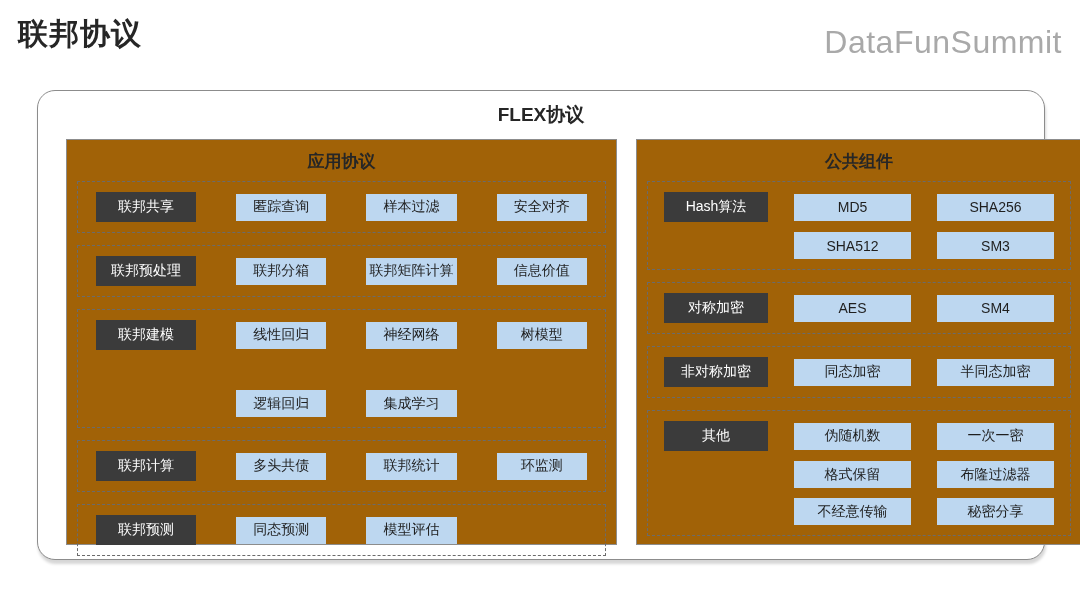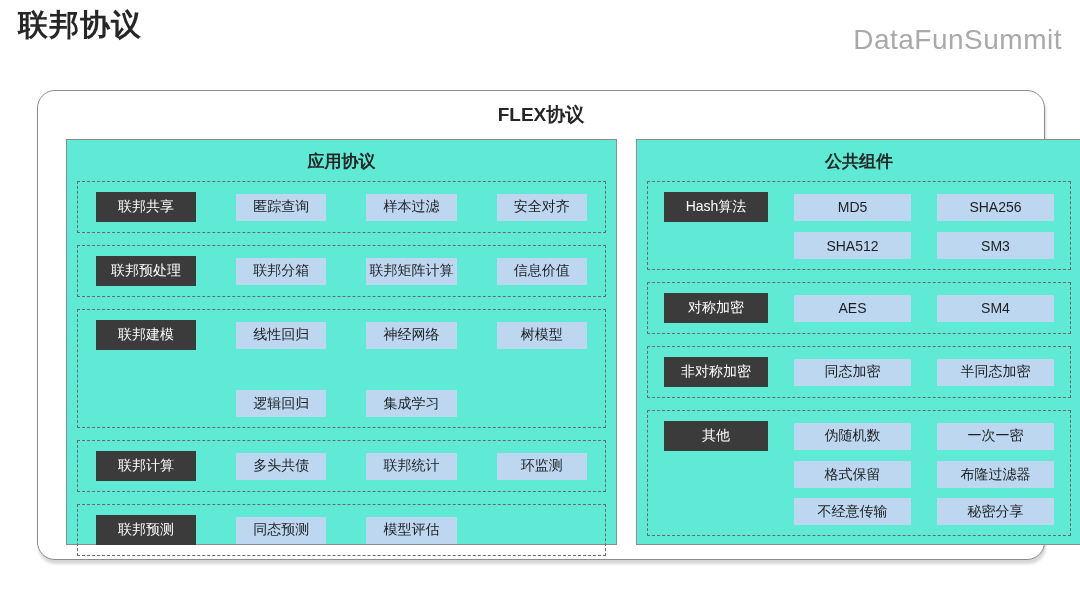--- a/index.html
+++ b/index.html
@@ -6,30 +6,30 @@
   html, body { width: 1080px; height: 608px; }
   body {
     position: relative;
     background: #ffffff;
     font-family: "Liberation Sans", "DejaVu Sans", sans-serif;
     color: #262626;
     overflow: hidden;
   }
   .main-title {
     position: absolute;
-    left: 18px; top: 5px;
+    left: 18px; top: 14px;
     font-size: 30px;
     font-weight: bold;
     letter-spacing: 1px;
     color: var(--title-text, #262626);
   }
   .logo {
     position: absolute;
     right: 18px; top: 24px;
-    font-size: 28px;
+    font-size: 32px;
     font-weight: normal;
     letter-spacing: 0.5px;
     color: var(--logo-text, #a9a9a9);
     text-align: right;
   }
   .outer {
     position: absolute;
     left: 37px; top: 90px;
     width: 1008px; height: 470px;
     border: 1px solid var(--border, #8c8c8c);
@@ -41,21 +41,21 @@
     text-align: center;
     margin-top: 11px;
     font-size: 19px;
     font-weight: bold;
   }
   .panel {
     position: absolute;
     top: 48px;
     height: 406px;
     border: 1px solid var(--border, #8c8c8c);
-    background: #5eead4;
+    background: #a16207;
   }
   .panel.p0 { left: 28px;  width: 551px; }
   .panel.p1 { left: 598px; width: 446px; }
   .panel-title {
     text-align: center;
     font-size: 17px;
     font-weight: bold;
     margin: 10px 0 8px;
   }
   .groups {

